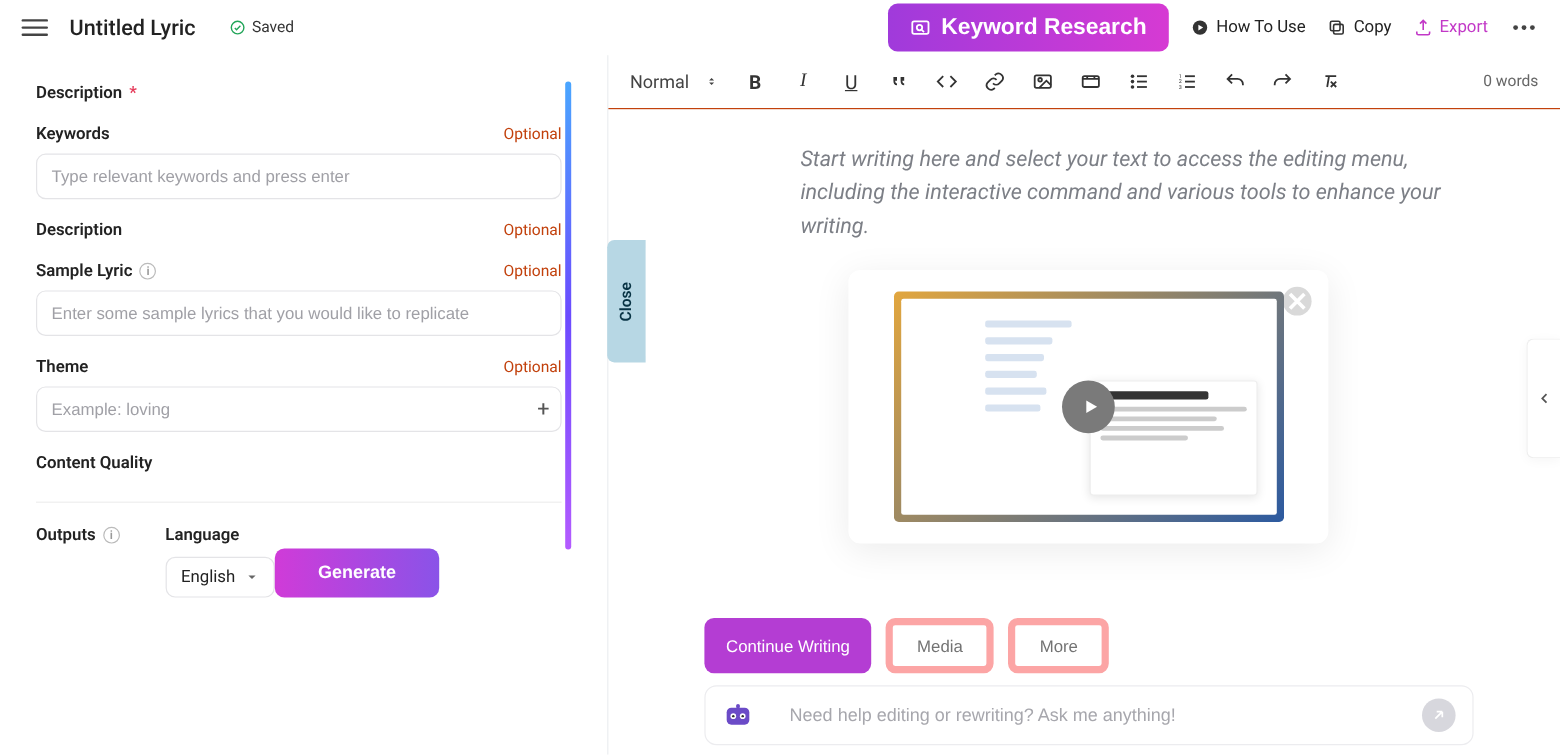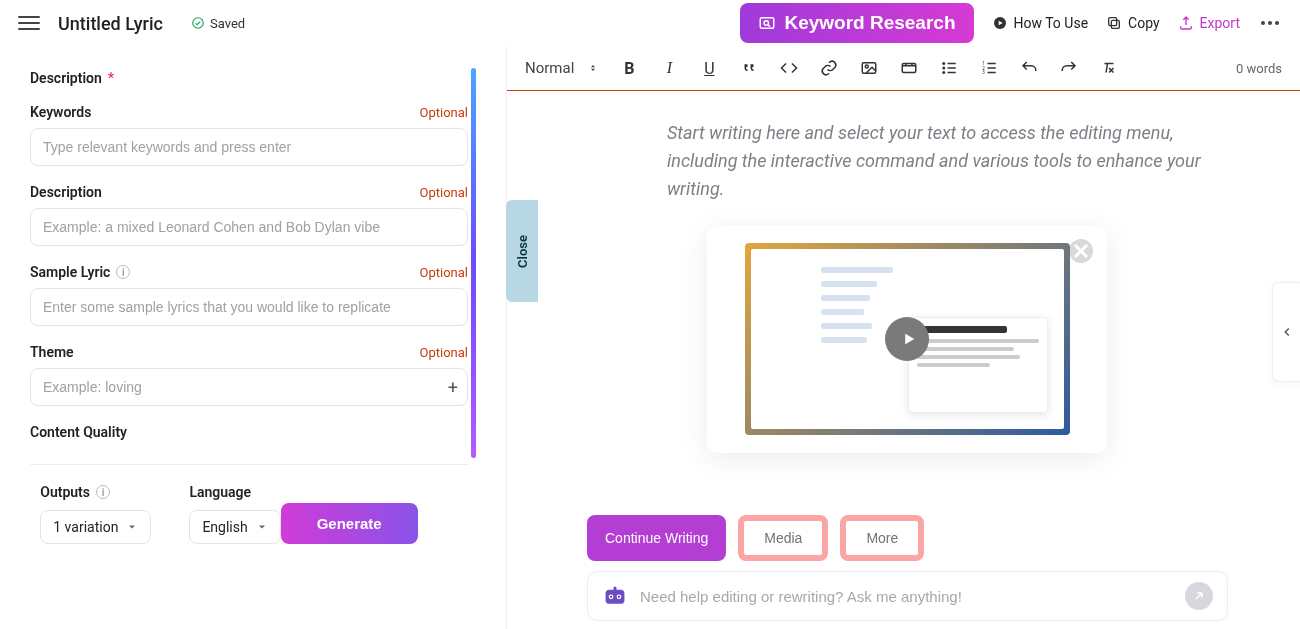--- a/index.html
+++ b/index.html
@@ -31,41 +31,41 @@
   .input-wrap { position:relative; }
   .plus { position:absolute; right:10px; top:50%; transform:translateY(-50%); color:#555; font-size:18px; cursor:pointer;}
   .divider { border:none; border-top:1px solid #eee; margin:24px 0 14px; }
   .outputs-row { display:flex; gap:38px; align-items:flex-start; }
   .out-col { display:flex; flex-direction:column; gap:10px;}
   .mini-label{font-size:14px; font-weight:600; color:#222; display:flex; align-items:center; gap:6px;}
   .select-like { border:1px solid #e4e4e7; border-radius:8px; padding:8px 12px; font-size:14px; color:#222; display:flex; align-items:center; gap:8px; cursor:pointer; background:#fff;}
   .select-like svg{width:12px;height:12px;color:#666;}
   .btn-generate{ background:linear-gradient(90deg,#d03bd8,#8a53e8); border:none; color:#fff; font-weight:600; border-radius:8px; padding:12px 36px; font-size:15px; cursor:pointer; align-self:flex-end; margin-top:24px;}
   .info-icon{width:14px;height:14px;border:1px solid #bbb;border-radius:50%;display:inline-flex;align-items:center;justify-content:center;font-size:10px;color:#999;}
-  .bottom-row{display:flex;align-items:flex-end;justify-content:center;padding-right:40px;}
+  .bottom-row{display:flex;align-items:flex-end;justify-content:flex-start;padding-right:40px;}
   
   .right { flex:1; border-left:1px solid #eceef0; display:flex; flex-direction:column; position:relative;}
   .toolbar { display:flex; align-items:center; gap:22px; padding:10px 18px; border-bottom:1px solid #c2410c; height:45px;}
   .t-select { display:flex; align-items:center; gap:14px; font-size:15px; color:#444; cursor:pointer;}
   .t-select svg{width:10px;height:16px;color:#444;}
   .t-icon { width:18px; height:18px; color:#333; cursor:pointer; display:flex; align-items:center; justify-content:center;}
   .t-icon svg{width:18px;height:18px;}
   .wordcount{margin-left:auto;font-size:13px;color:#666;}
   .editor-body{ flex:1; padding:28px 90px 0 160px; position:relative; overflow:hidden;}
   .placeholder-text{ font-style:italic; font-size:18px; color:#7c7f86; line-height:1.55; max-width:640px;}
   .video-card{ margin-top:22px; width:400px; background:#fff; border-radius:10px; box-shadow:0 6px 30px rgba(0,0,0,0.08); padding:18px 18px 18px; position:relative; margin-left:40px;}
   .video-close{ position:absolute; right:14px; top:14px; width:24px; height:24px; border-radius:50%; background:#d9d9d9; display:flex; align-items:center; justify-content:center; cursor:pointer; color:#fff;}
   .video-thumb{ width:325px; height:192px; margin:0 auto; background:linear-gradient(135deg,#e2a63e,#2c5aa0); border-radius:4px; display:flex; align-items:center; justify-content:center; position:relative; overflow:hidden;}
   .thumb-inner{position:absolute; inset:6px; background:#fff; border-radius:2px;}
   .play{ width:44px; height:44px; border-radius:50%; background:#7a7a7a; display:flex; align-items:center; justify-content:center; z-index:2; cursor:pointer;}
   .play svg{width:18px;height:18px;color:#fff;margin-left:3px;}
   .action-row{ position:absolute; left:80px; bottom:68px; display:flex; gap:12px;}
   .btn-cw{ background:#b43dd3; color:#fff; border:none; border-radius:8px; padding:9px 18px; font-size:14px; font-weight:500; cursor:pointer;}
   .btn-outline{ background:#fff; border:6px solid #fca5a5; border-radius:8px; padding:9px 20px; font-size:14px; color:#737373; cursor:pointer;}
-  .chat-bar{ position:absolute; left:80px; right:72px; bottom:8px; background:#fff; border:1px solid #ececef; border-radius:10px; padding:10px 14px; display:flex; align-items:center; gap:12px;}
+  .chat-bar{ position:absolute; left:80px; right:72px; bottom:8px; background:#fff; border:1px solid #ececef; border-radius:10px; padding:10px 14px; display:flex; align-items:center; gap:30px;}
   .bot-icon{width:26px;height:22px;}
   .chat-input{ flex:1; border:none; outline:none; font-size:15px; color:#222;}
   .chat-input::placeholder{color:#a7a7ad;}
   .send{ width:28px;height:28px;border-radius:50%;background:#d7d7dd;display:flex;align-items:center;justify-content:center;cursor:pointer;}
   .send svg{width:14px;height:14px;color:#fff;}
   .close-tab{ position:absolute; left:506px; top:200px; width:32px; height:102px; background:#b7d7e4; border-radius:6px 0 0 6px; display:flex; align-items:center; justify-content:center; cursor:pointer;}
   .close-tab span{ transform:rotate(-90deg); font-size:13px; font-weight:600; color:#083344;}
   .side-chevron{ position:absolute; right:0; top:282px; width:28px; height:100px; border:1px solid #eee; border-right:none; border-radius:6px 0 0 6px; background:#fff; display:flex; align-items:center; justify-content:center; cursor:pointer; box-shadow:0 2px 10px rgba(0,0,0,0.04);}
   .side-chevron svg{width:14px;height:14px;color:#555;}
   .thumb-lines{position:absolute;left:70px;top:18px;right:140px;display:flex;flex-direction:column;gap:8px;}
@@ -147,21 +147,20 @@
             <div class="label">Keywords</div>
             <div class="opt">Optional</div>
           </div>
         <input class="input" placeholder="Type relevant keywords and press enter" style="">
       </div>
       <div class="form-group">
         <div class="label-row">
             <div class="label">Description</div>
             <div class="opt">Optional</div>
           </div>
-        <input class="input" placeholder="Example: a mixed Leonard Cohen and Bob Dylan vibe" style="">
       </div>
       <div class="form-group">
         <div class="label-row">
             <div class="label">
               <span>Sample Lyric</span>
               <span class="info-icon">i</span>
             </div>
             <div class="opt">Optional</div>
           </div>
         <input class="input" placeholder="Enter some sample lyrics that you would like to replicate" style="">
@@ -181,26 +180,20 @@
             <div class="label">Content Quality</div>
           </div>
       </div>
       <hr class="divider">
       <div class="bottom-row">
         <div class="outputs-row">
           <div class="out-col">
             <div class="mini-label">
                 <span>Outputs</span>
                 <span class="info-icon">i</span>
-              </div>
-            <div class="select-like">
-                <span>1 variation</span>
-                <svg viewBox="0 0 24 24" fill="#666">
-                  <path d="M6 9l6 6 6-6z"></path>
-                </svg>
               </div>
           </div>
           <div class="out-col">
             <div class="mini-label">Language</div>
             <div class="select-like">
                 <span>English</span>
                 <svg viewBox="0 0 24 24" fill="#666">
                   <path d="M6 9l6 6 6-6z"></path>
                 </svg>
               </div>

